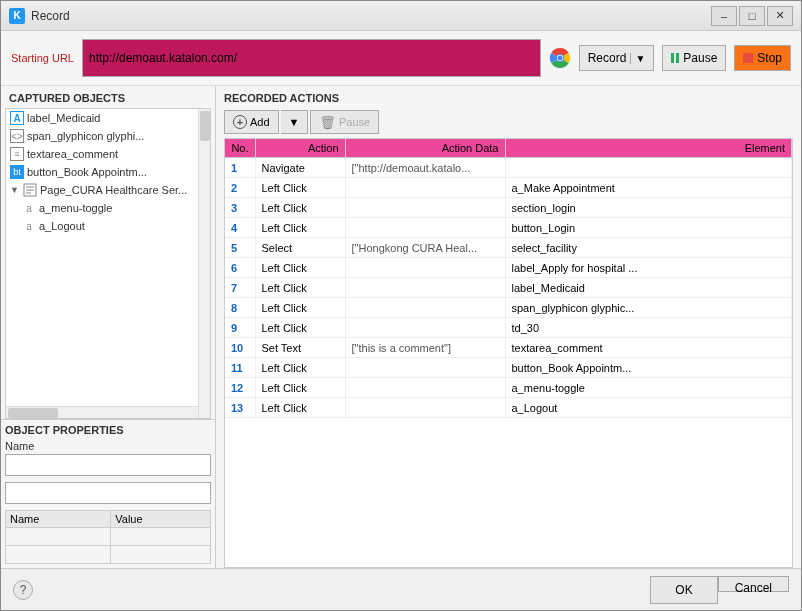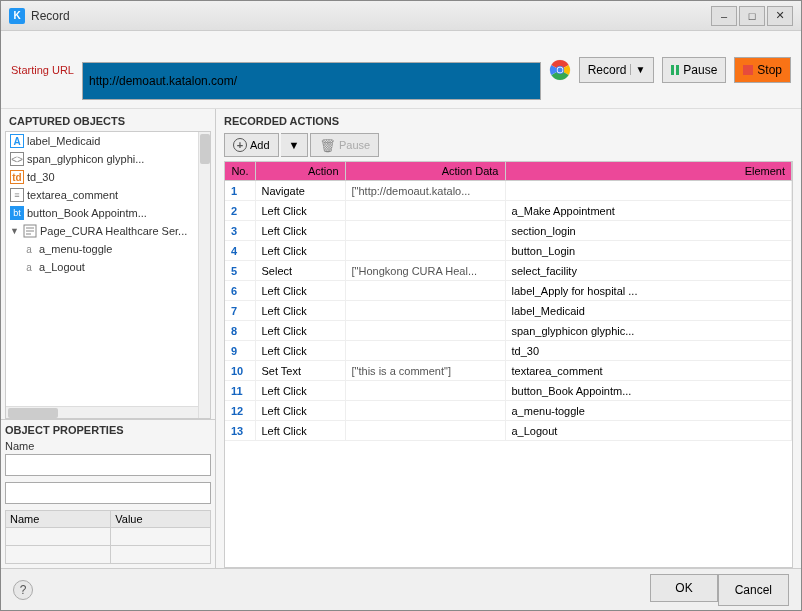--- a/index.html
+++ b/index.html
@@ -79,24 +79,23 @@
     .toolbar-label {
       font-size: 11px;
       color: #b91c1c;
       white-space: nowrap;
     }
     .toolbar-url-input {
       flex: 1;
       height: 26px;
       padding: 18px 6px;
       border: 1px solid #aaa;
-      background: #0369a1;
+      background: #be185d;
       font-size: 12px;
       outline: none;
-      margin-top: 23px;
     }
     .chrome-svg {
       width: 22px;
       height: 22px;
     }
     .record-btn {
       background: #e8e8e8;
       border: 1px solid #aaa;
       padding: 3px 8px;
       cursor: pointer;
@@ -340,21 +339,21 @@
       cursor: pointer;
       font-size: 12px;
       height: 28px;
     }
     .cancel-btn {
       background: #e8e8e8;
       border: 1px solid #aaa;
       padding: 4px 16px;
       cursor: pointer;
       font-size: 12px;
-      height: 32px;
+      height: 16px;
     }
 
     
     .pause-icon {
       display: inline-flex;
       gap: 2px;
       align-items: center;
     }
     .pause-bar {
       width: 3px;
@@ -449,24 +448,20 @@
       <div class="tree-area">
         <div class="tree-scroll">
 
           <div class="tree-item">
             <span class="tree-icon icon-label">A</span>
             <span>label_Medicaid</span>
           </div>
           <div class="tree-item">
             <span class="tree-icon icon-span">&lt;&gt;</span>
             <span>span_glyphicon glyphi...</span>
-          </div>
-          <div class="tree-item">
-            <span class="tree-icon icon-td">td</span>
-            <span>td_30</span>
           </div>
           <div class="tree-item">
             <span class="tree-icon icon-textarea" style="font-size:9px;">≡</span>
             <span>textarea_comment</span>
           </div>
           <div class="tree-item">
             <span class="tree-icon icon-bt" style="font-size:9px;background:#2196F3;color:white;padding:1px 2px;">bt</span>
             <span>button_Book Appointm...</span>
           </div>
           <div class="tree-item">

